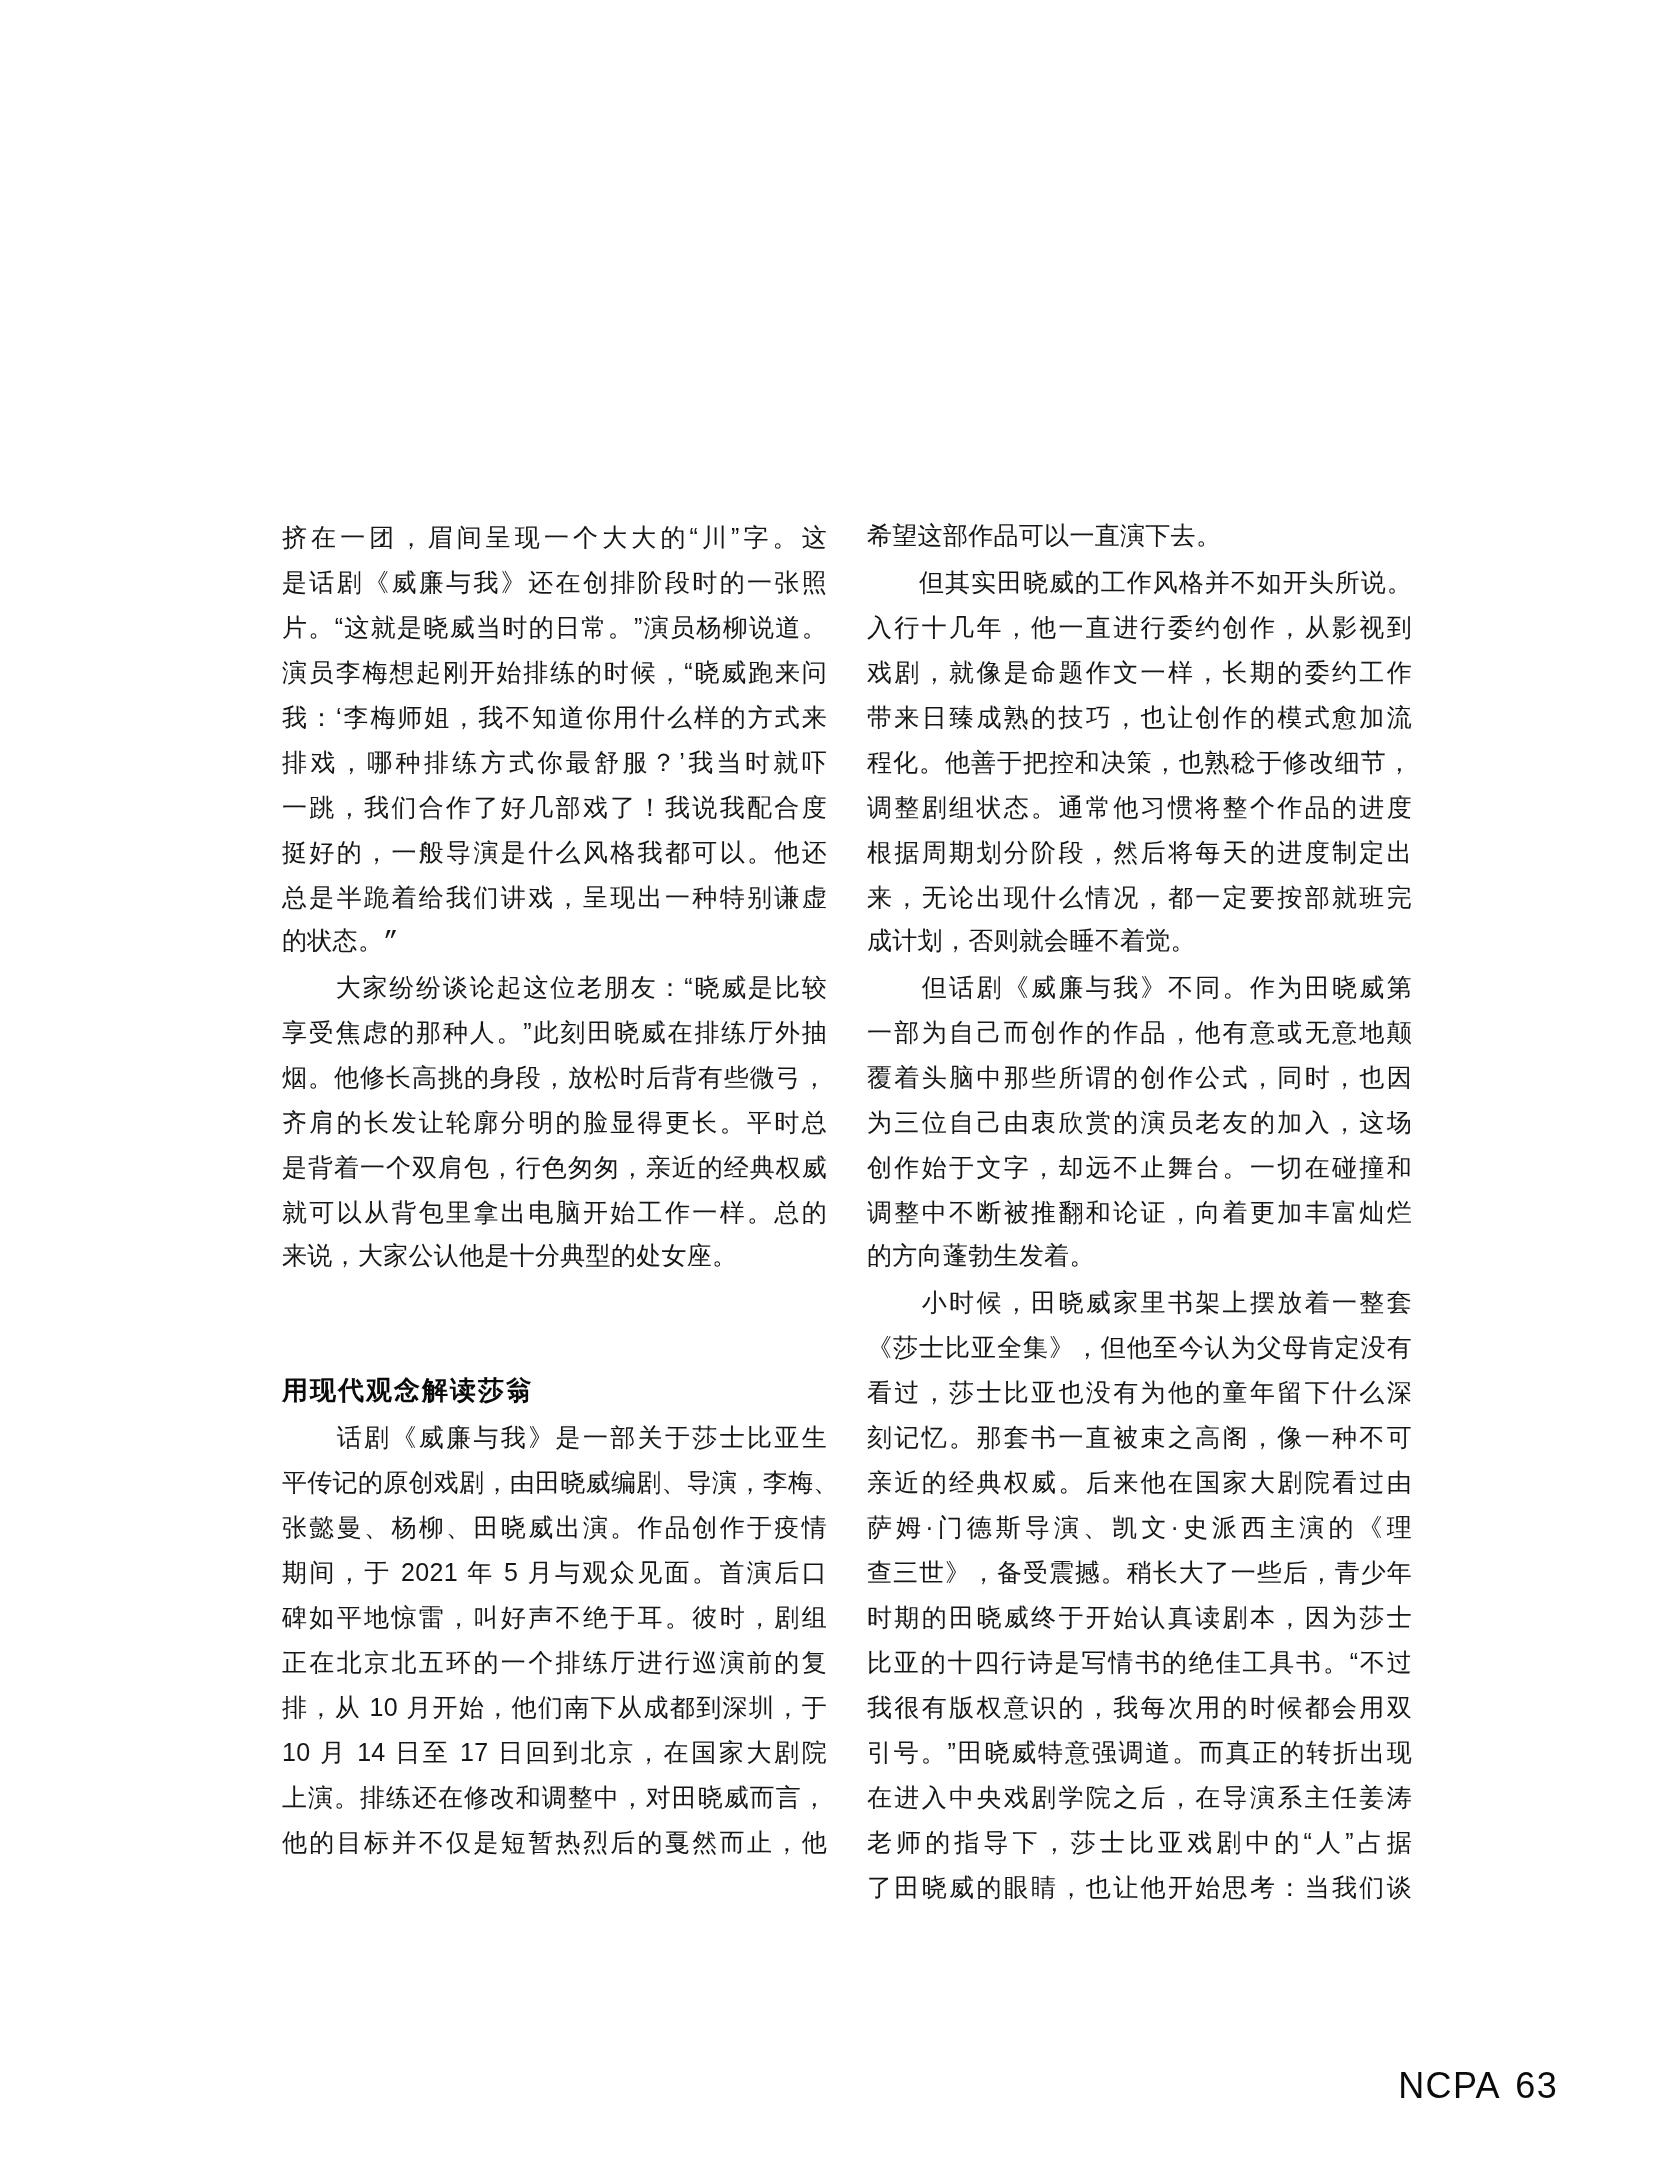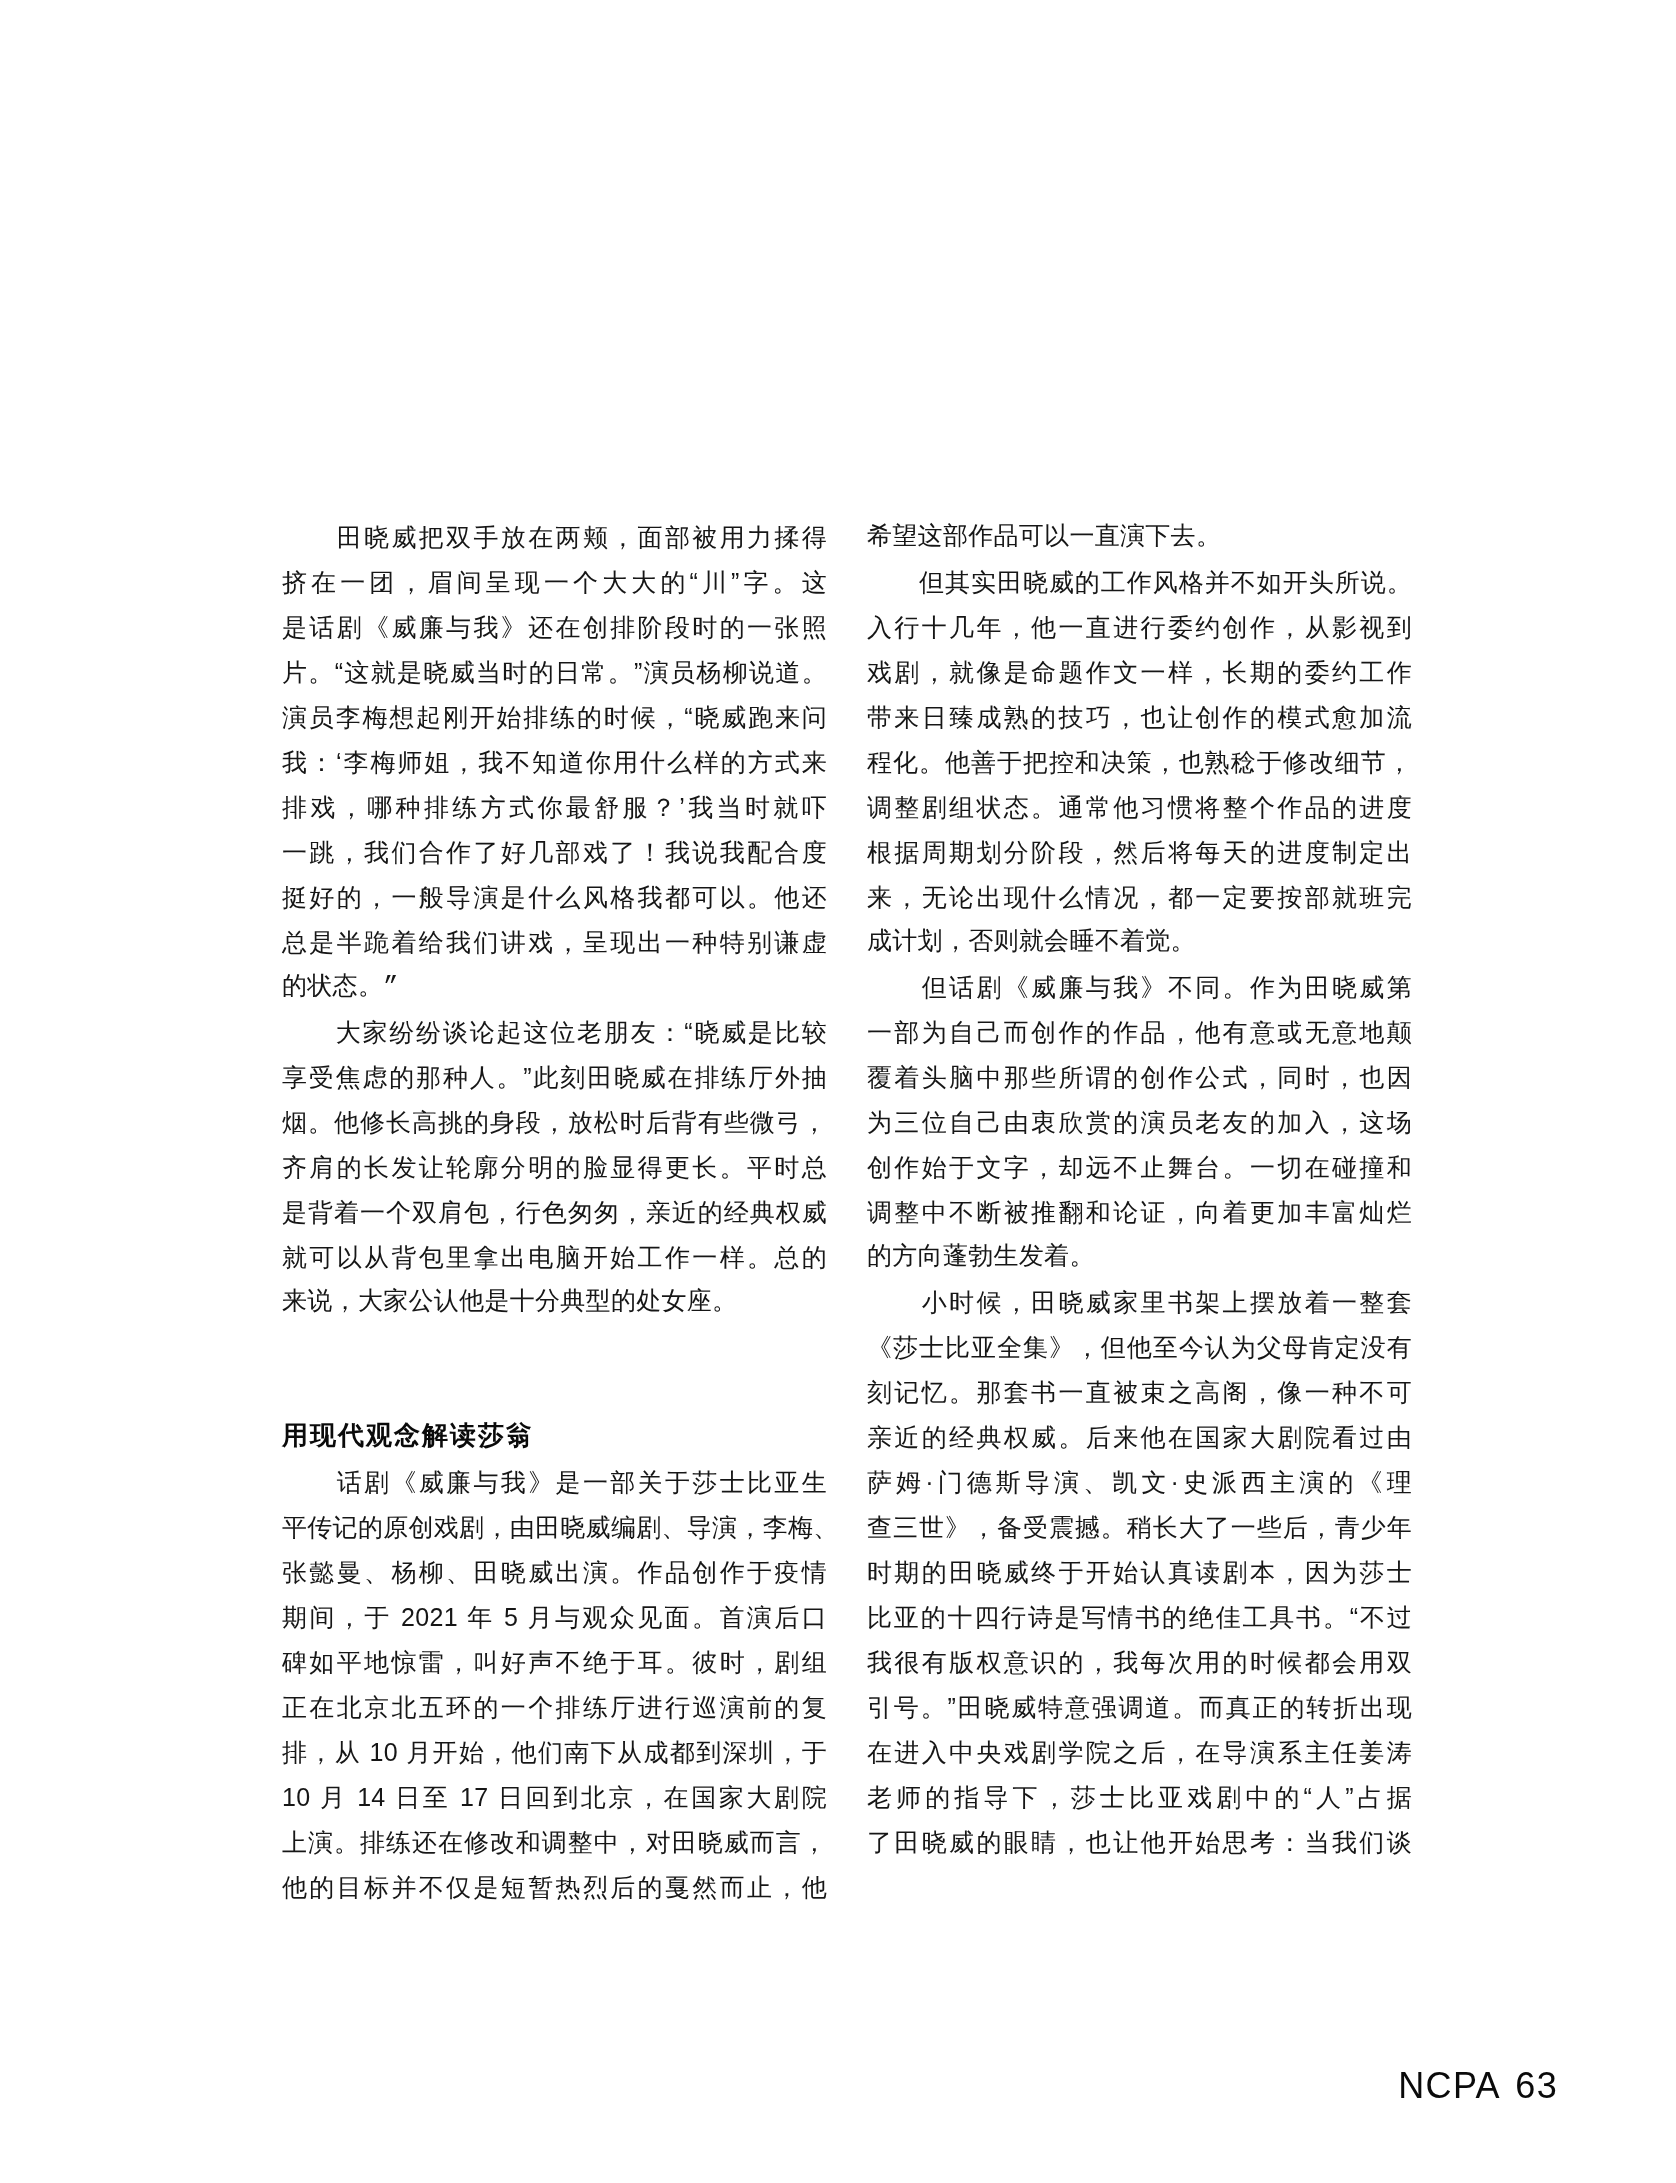--- a/index.html
+++ b/index.html
@@ -61,21 +61,20 @@
   .page-number .pn-gap {
     display: inline-block;
     width: 14.5px;
   }
 </style>
 </head>
 <body>
 
 <div class="page">
   <div class="column col-left" id="col-left">
-      <div class="line">　　田晓威把双手放在两颊，面部被用力揉得</div>
       <div class="line">挤在一团，眉间呈现一个大大的“川”字。这</div>
       <div class="line">是话剧《威廉与我》还在创排阶段时的一张照</div>
       <div class="line">片。“这就是晓威当时的日常。”演员杨柳说道。</div>
       <div class="line">演员李梅想起刚开始排练的时候，“晓威跑来问</div>
       <div class="line">我：‘李梅师姐，我不知道你用什么样的方式来</div>
       <div class="line">排戏，哪种排练方式你最舒服？’我当时就吓</div>
       <div class="line">一跳，我们合作了好几部戏了！我说我配合度</div>
       <div class="line">挺好的，一般导演是什么风格我都可以。他还</div>
       <div class="line">总是半跪着给我们讲戏，呈现出一种特别谦虚</div>
       <div class="line short">的状态。”</div>
@@ -111,20 +110,21 @@
       <div class="line short">成计划，否则就会睡不着觉。</div>
       <div class="line">　　但话剧《威廉与我》不同。作为田晓威第</div>
       <div class="line">一部为自己而创作的作品，他有意或无意地颠</div>
       <div class="line">覆着头脑中那些所谓的创作公式，同时，也因</div>
       <div class="line">为三位自己由衷欣赏的演员老友的加入，这场</div>
       <div class="line">创作始于文字，却远不止舞台。一切在碰撞和</div>
       <div class="line">调整中不断被推翻和论证，向着更加丰富灿烂</div>
       <div class="line short">的方向蓬勃生发着。</div>
       <div class="line">　　小时候，田晓威家里书架上摆放着一整套</div>
       <div class="line">《莎士比亚全集》，但他至今认为父母肯定没有</div>
+      <div class="line">看过，莎士比亚也没有为他的童年留下什么深</div>
       <div class="line">刻记忆。那套书一直被束之高阁，像一种不可</div>
       <div class="line">亲近的经典权威。后来他在国家大剧院看过由</div>
       <div class="line">萨姆·门德斯导演、凯文·史派西主演的《理</div>
       <div class="line">查三世》，备受震撼。稍长大了一些后，青少年</div>
       <div class="line">时期的田晓威终于开始认真读剧本，因为莎士</div>
       <div class="line">比亚的十四行诗是写情书的绝佳工具书。“不过</div>
       <div class="line">我很有版权意识的，我每次用的时候都会用双</div>
       <div class="line">引号。”田晓威特意强调道。而真正的转折出现</div>
       <div class="line">在进入中央戏剧学院之后，在导演系主任姜涛</div>
       <div class="line">老师的指导下，莎士比亚戏剧中的“人”占据</div>

